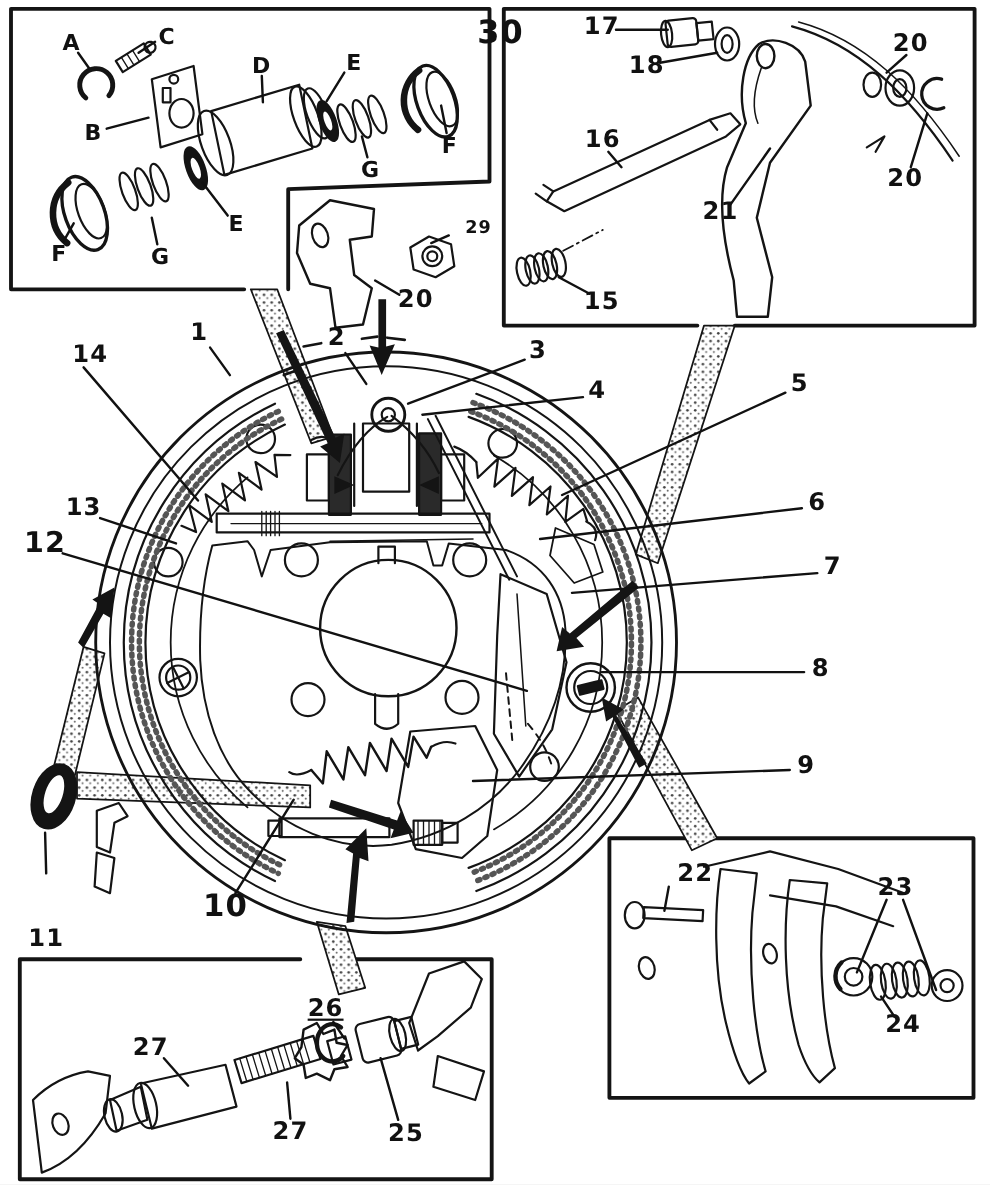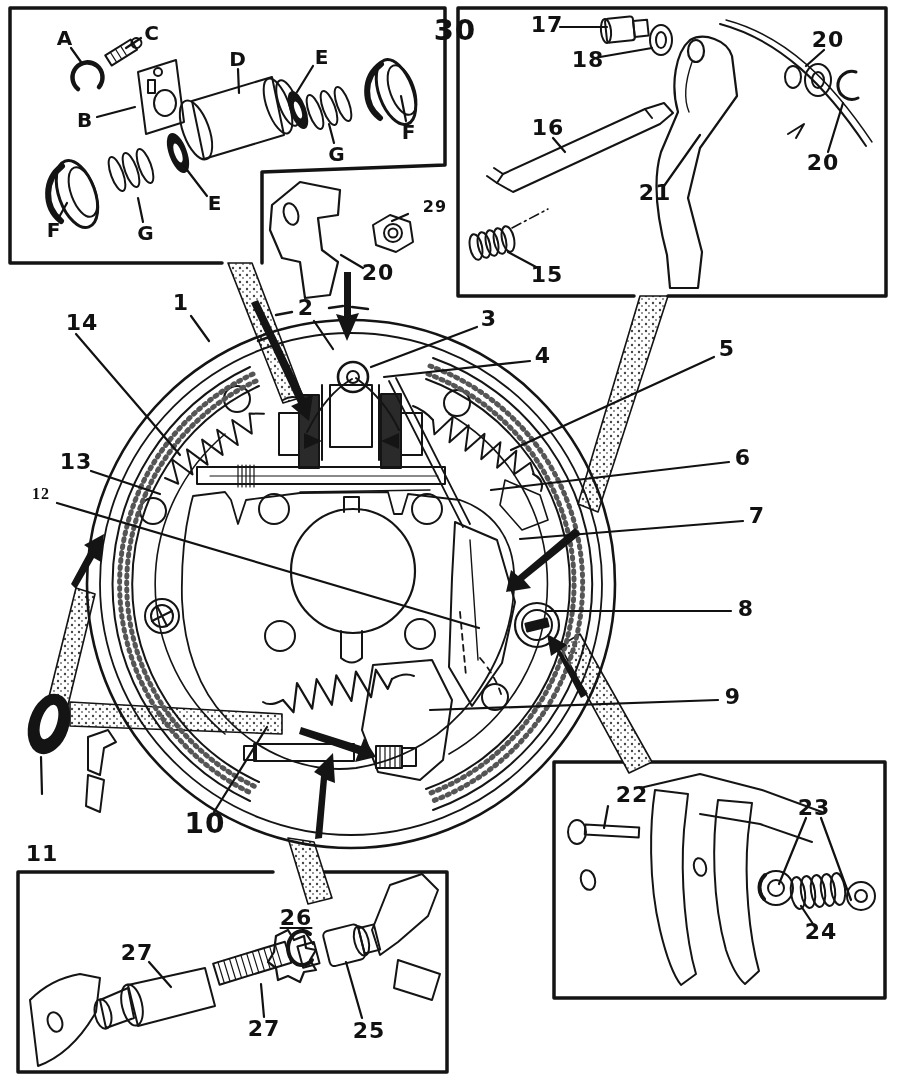--- a/index.html
+++ b/index.html
@@ -375,21 +375,21 @@
       <span class="callout" style="left: 306px; top: 308px; font-size: 22px;">2</span>
       <span class="callout" style="left: 489px; top: 319px; font-size: 22px;">3</span>
       <span class="callout" style="left: 543px; top: 356px; font-size: 22px;">4</span>
       <span class="callout" style="left: 727px; top: 349px; font-size: 22px;">5</span>
       <span class="callout" style="left: 743px; top: 458px; font-size: 22px;">6</span>
       <span class="callout" style="left: 757px; top: 516px; font-size: 22px;">7</span>
       <span class="callout" style="left: 746px; top: 609px; font-size: 22px;">8</span>
       <span class="callout" style="left: 733px; top: 697px; font-size: 22px;">9</span>
       <span class="callout" style="left: 205px; top: 824px; font-size: 28px;">10</span>
       <span class="callout" style="left: 42px; top: 806px; font-size: 22px; margin-top: 48px;">11</span>
-      <span class="callout" style="left: 41px; top: 494px; font-size: 16px; font-family: Liberation Serif, serif;">12</span>
+      <span class="callout" style="left: 41px; top: 494px; font-size: 26px;">12</span>
       <span class="callout" style="left: 76px; top: 462px; font-size: 22px;">13</span>
       <span class="callout" style="left: 62px; top: 323px; font-size: 22px; margin-left: 20px;">14</span>
       <span class="callout" style="left: 547px; top: 275px; font-size: 22px;">15</span>
       <span class="callout" style="left: 548px; top: 128px; font-size: 22px;">16</span>
       <span class="callout" style="left: 547px; top: 25px; font-size: 22px;">17</span>
       <span class="callout" style="left: 588px; top: 60px; font-size: 22px;">18</span>
       <span class="callout" style="left: 828px; top: 40px; font-size: 22px;">20</span>
       <span class="callout" style="left: 823px; top: 163px; font-size: 22px;">20</span>
       <span class="callout" style="left: 655px; top: 193px; font-size: 22px;">21</span>
       <span class="callout" style="left: 632px; top: 795px; font-size: 22px;">22</span>

